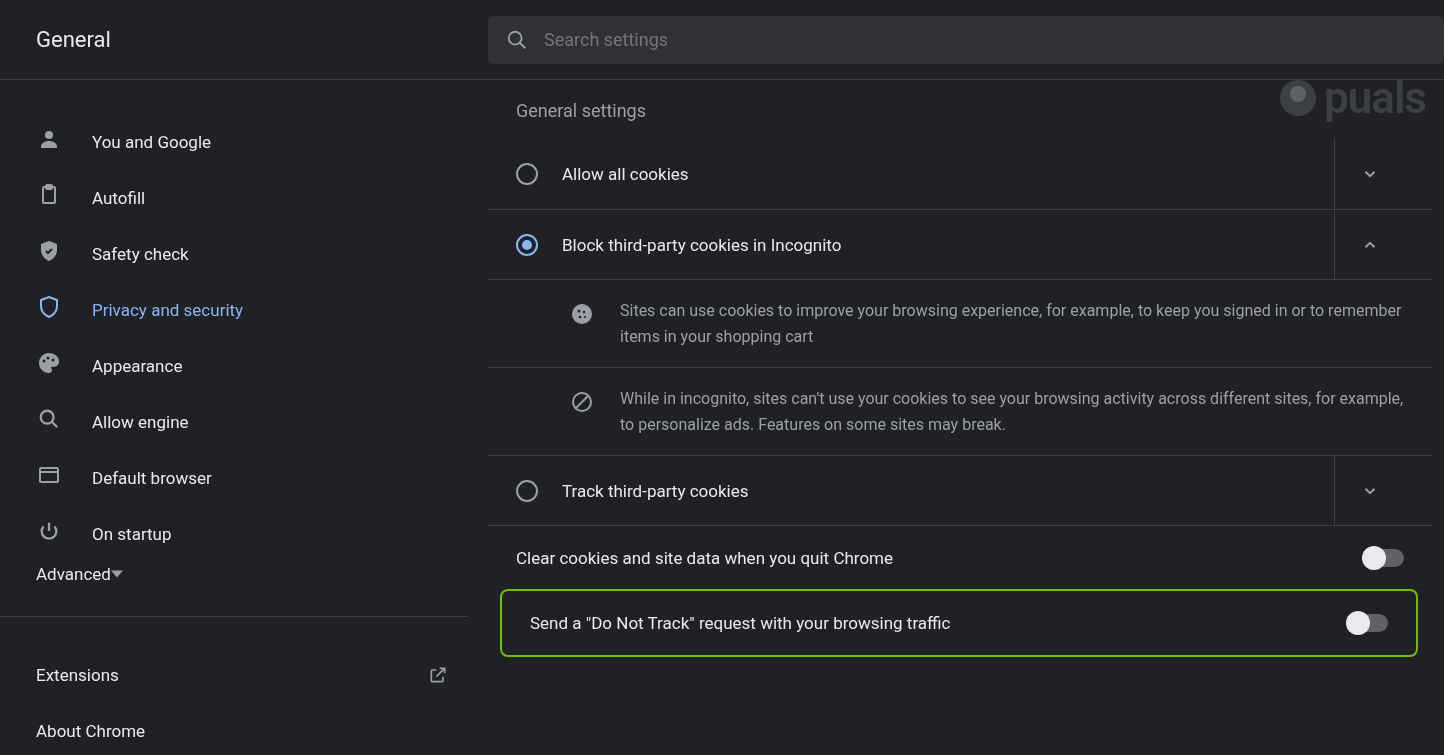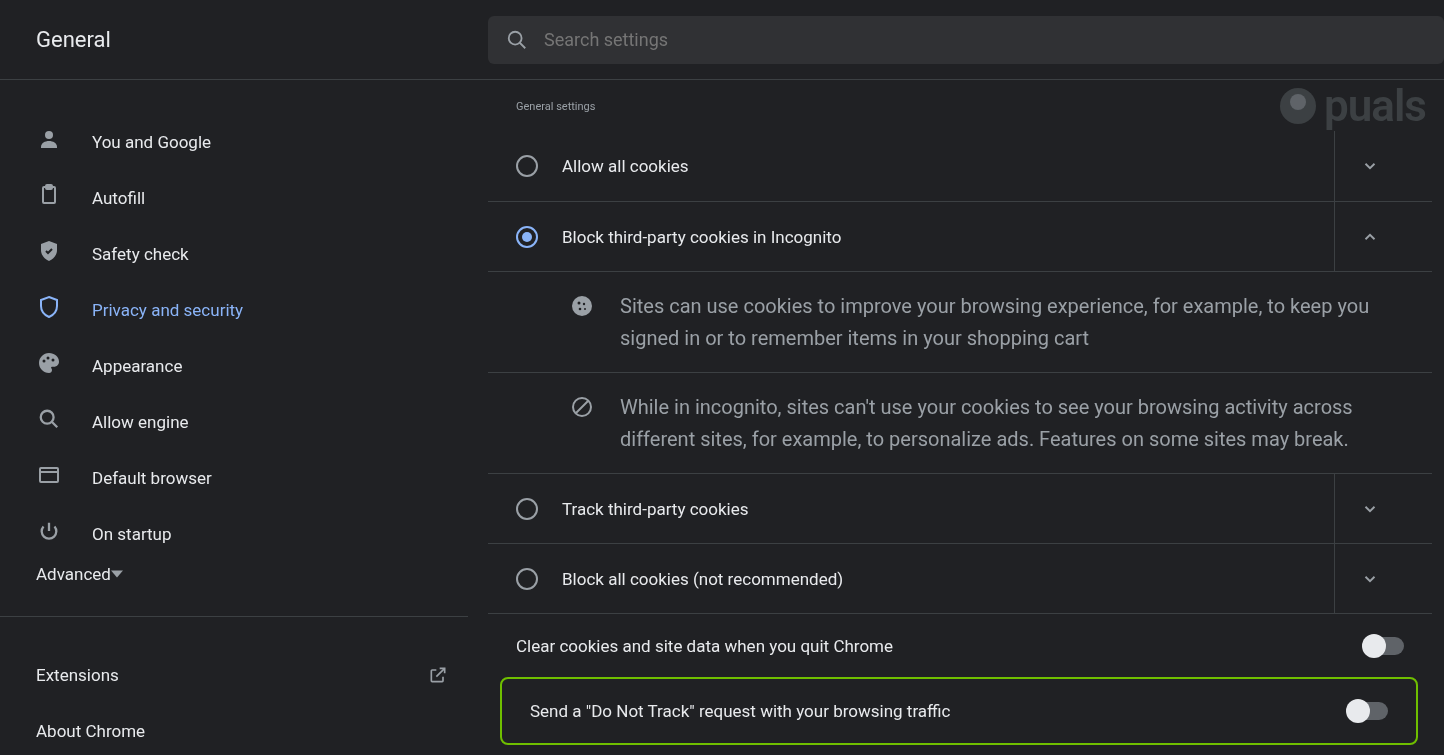--- a/index.html
+++ b/index.html
@@ -13,38 +13,38 @@
   .sidebar { width: 488px; padding-top: 16px; display: flex; flex-direction: column; }
   .side-item { display: flex; align-items: flex-end; gap: 30px; height: 56px; padding-left: 36px; cursor: pointer; font-size: 17px; color: #e8eaed; border-radius: 0 28px 28px 0; }
   .side-item.active { color: #8ab4f8; }
   .side-item .icon { width: 26px; height: 26px; display:flex; align-items:center; justify-content:center; color:#9aa0a6; }
   .side-item.active .icon { color:#8ab4f8; }
   .side-item .lbl { flex:1; }
   .side-item .open-icon { margin-right: 40px; color:#9aa0a6; }
   .divider { height:1px; background:#3c4043; margin: 12px 20px 12px 0; }
   .advanced { display:flex; align-items:center; justify-content:flex-start; padding: 20px 40px 20px 36px; font-size:17px; cursor:pointer; color:#e8eaed; }
   .main { flex:1; overflow-y:auto; padding: 0 0 40px 0; position:relative; }
-  .section-title { color:#9aa0a6; font-size:11px; padding: 20px 28px 18px 28px; }
+  .section-title { color:#9aa0a6; font-size:18px; padding: 20px 28px 18px 28px; }
   .panel { margin: 0 12px 0 0; }
   .radio-row { display:flex; align-items:center; height:70px; padding: 0 28px; border-top:1px solid #3c4043; cursor:pointer;justify-content:flex-end; }
   .radio-row:first-of-type { border-top: none; }
   .radio-row .lbl { flex:1; font-size:17px; color:#e8eaed; padding-left: 24px; }
   .chev-box { width:70px; height:70px; border-left:1px solid #3c4043; display:flex; align-items:center; justify-content:center; color:#9aa0a6; }
   .radio { width:22px; height:22px; border-radius:50%; border:2px solid #9aa0a6; display:flex; align-items:center; justify-content:center; flex-shrink:0; }
   .radio.selected { border-color:#8ab4f8; }
   .radio.selected .dot { width:10px; height:10px; border-radius:50%; background:#8ab4f8; }
-  .sub { display:flex; gap:24px; padding: 18px 28px 18px 82px; color:#9aa0a6; font-size:20px; line-height:1.6; border-top:1px solid #3c4043; }
+  .sub { display:flex; gap:24px; padding: 18px 28px 18px 82px; color:#9aa0a6; font-size:16px; line-height:1.6; border-top:1px solid #3c4043; }
   .sub .subicon { width:26px; flex-shrink:0; color:#9aa0a6; padding-top:4px; }
   .toggle-row { display:flex; align-items:center; height:64px; padding: 4px 28px; border-top:1px solid #3c4043; cursor:pointer; }
   .toggle-row .lbl { flex:1; font-size:17px; }
   .toggle { width:40px; height:18px; background:#5f6368; border-radius:10px; position:relative; }
   .toggle .knob { position:absolute; left:-2px; top:-3px; width:24px; height:24px; border-radius:50%; background:#e8eaed; }
   .highlight { border:2px solid #6fbf00; border-radius:8px; margin: 0 14px 0 12px; }
   .highlight .toggle-row { border-top:none; }
-  .watermark { position:absolute; right:18px; top:-8px; color:#3c4043; font-size:44px; font-weight:600; letter-spacing:-1px; pointer-events:none; display:flex; align-items:center; gap:6px;margin-top:8px; }
+  .watermark { position:absolute; right:18px; top:-8px; color:#3c4043; font-size:44px; font-weight:600; letter-spacing:-1px; pointer-events:none; display:flex; align-items:center; gap:6px; }
   svg { display:block; }
 </style>
 </head>
 <body>
 
 <div class="topbar">
   <div class="title">General</div>
   <div class="searchwrap">
     <div class="searchbox">
       <span>
@@ -229,29 +229,20 @@
       <div class="radio-row">
         <span class="radio"></span>
         <span class="lbl">Track third-party cookies</span>
         <span class="chev-box">
           <svg width="18" height="18" viewBox="0 0 24 24" fill="none" stroke="currentColor" stroke-width="2.5">
               <path d="M6 9l6 6 6-6"></path>
             </svg>
         </span>
       </div>
 
-      <div class="radio-row">
-        <span class="radio"></span>
-        <span class="lbl">Block all cookies (not recommended)</span>
-        <span class="chev-box">
-          <svg width="18" height="18" viewBox="0 0 24 24" fill="none" stroke="currentColor" stroke-width="2.5">
-              <path d="M6 9l6 6 6-6"></path>
-            </svg>
-        </span>
-      </div>
 
       <div class="toggle-row">
         <span class="lbl">Clear cookies and site data when you quit Chrome</span>
         <span class="toggle">
             <span class="knob"></span>
           </span>
       </div>
 
       <div class="highlight">
         <div class="toggle-row">

